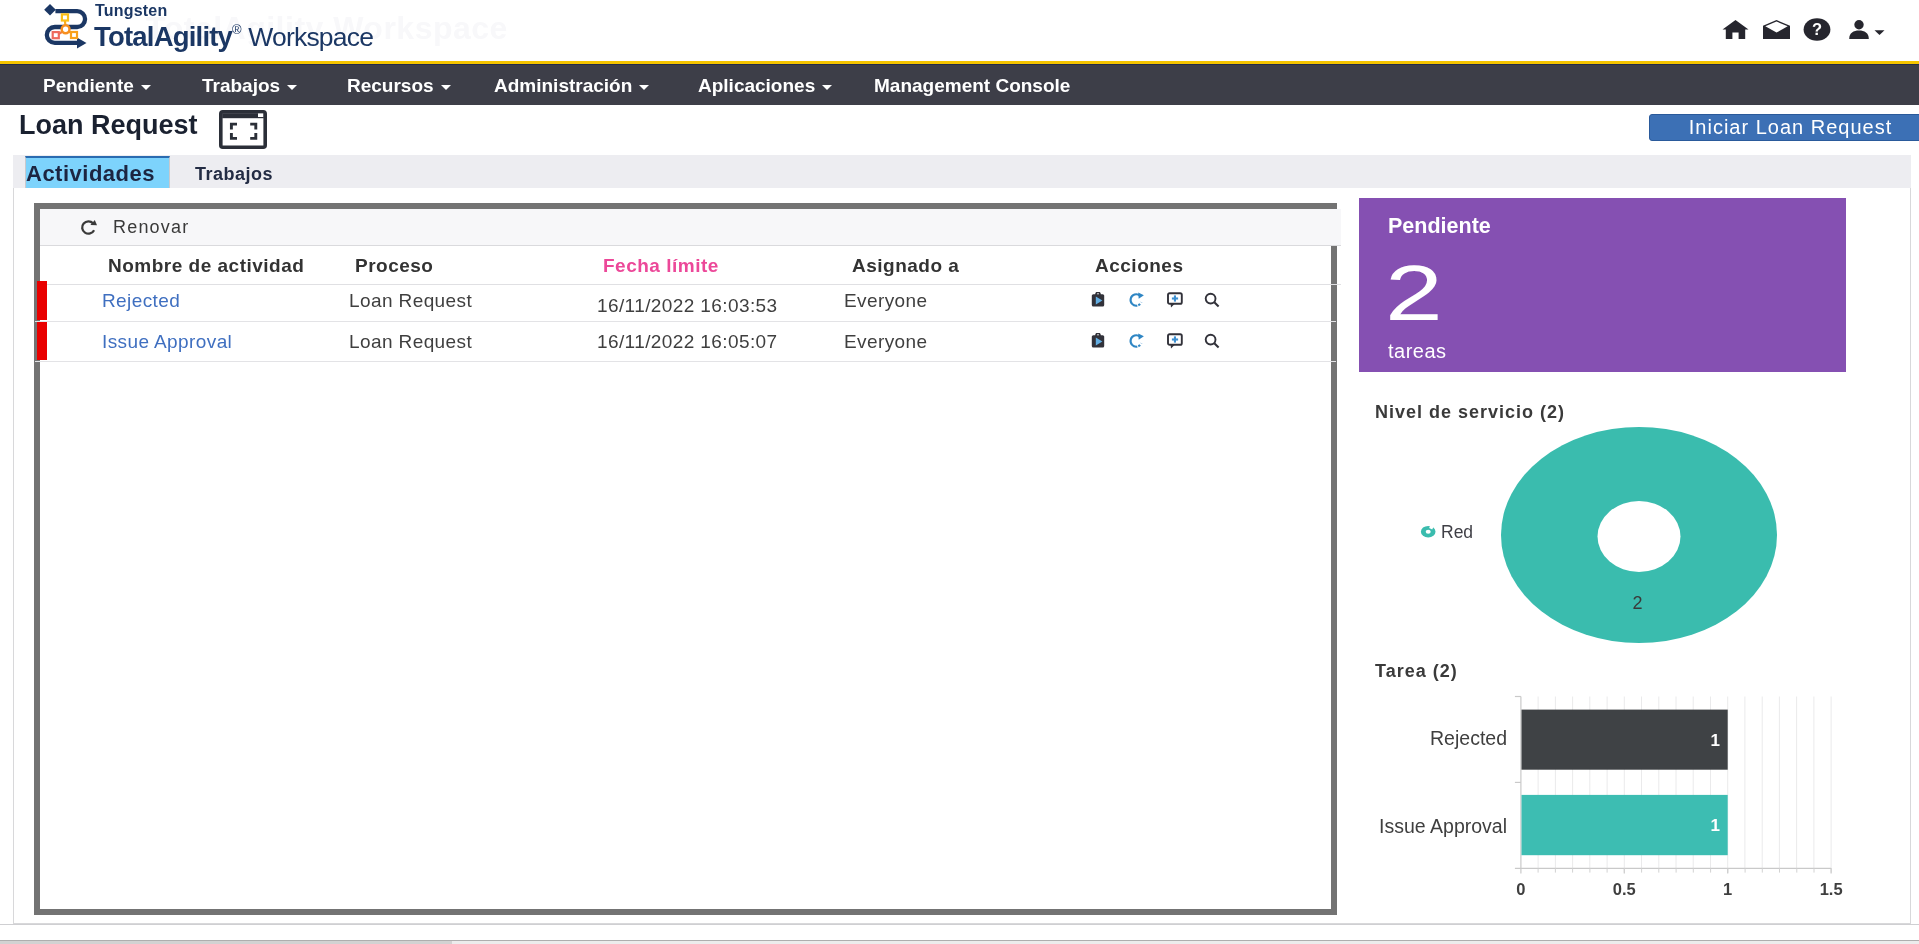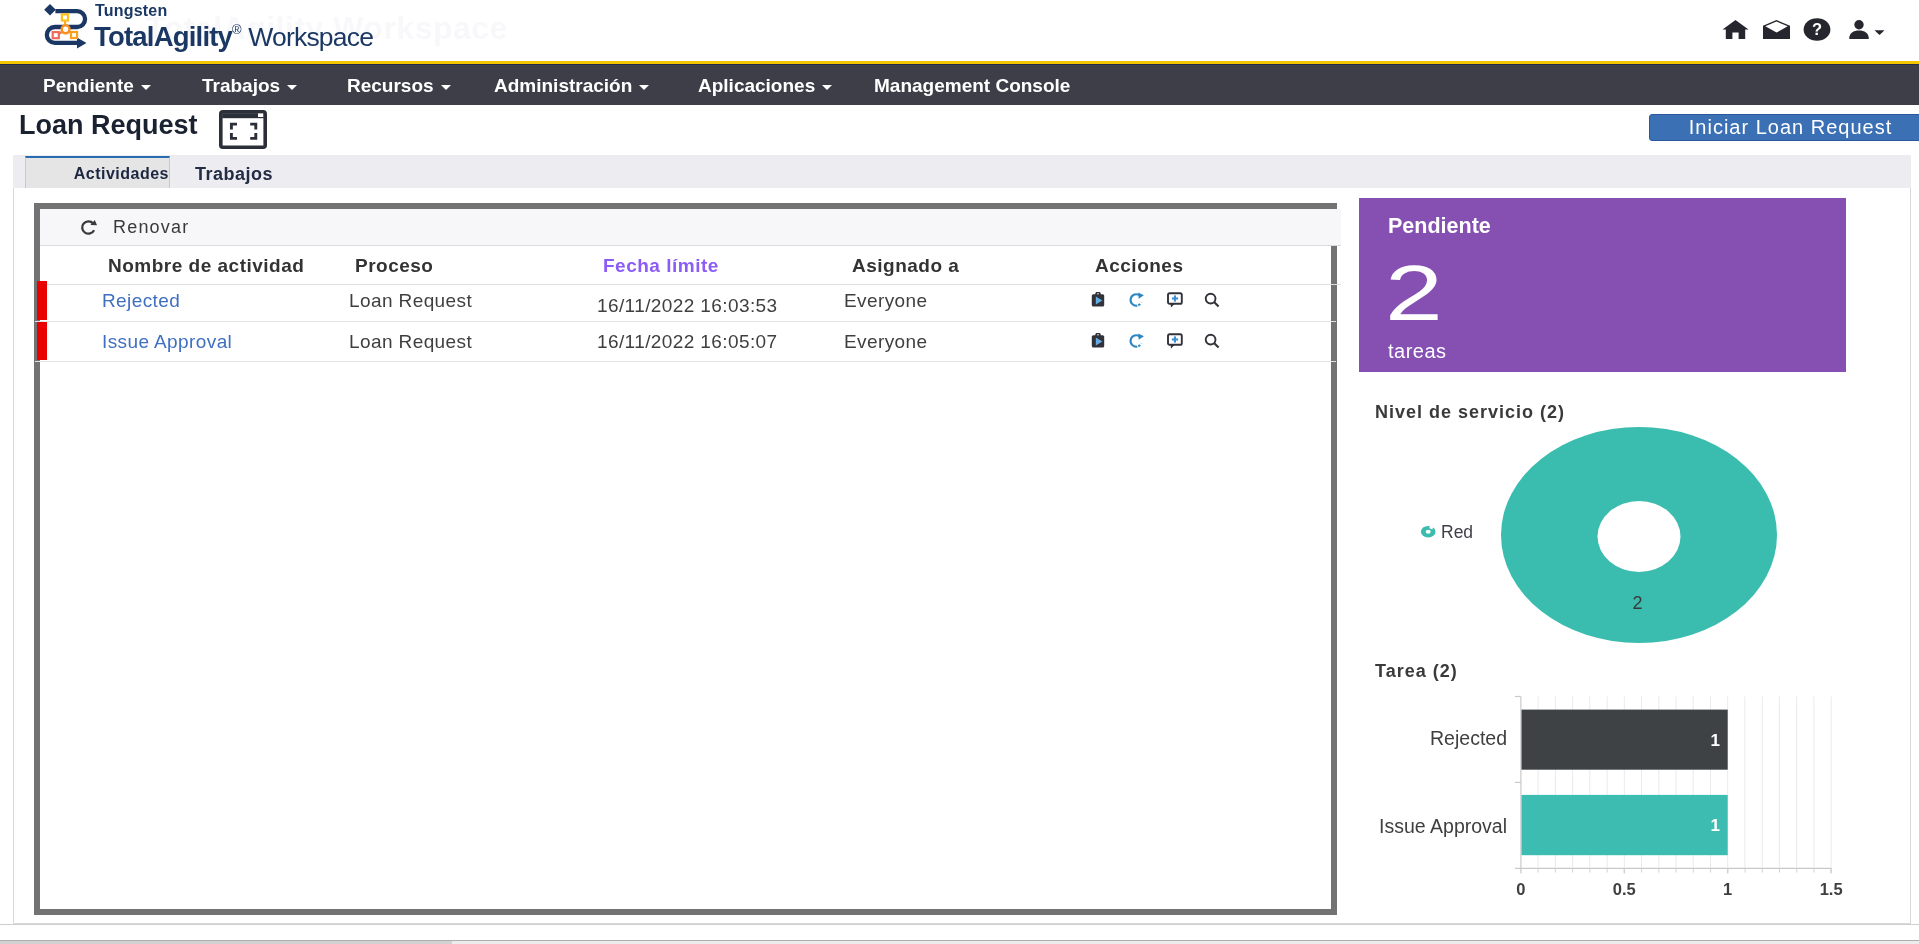--- a/index.html
+++ b/index.html
@@ -75,38 +75,38 @@
     <path d="M18 14.1 H12.4 V19.6"></path>
     <path d="M31.2 14.1 H36.8 V19.6"></path>
     <path d="M18 28.4 H12.4 V22.9"></path>
     <path d="M31.2 28.4 H36.8 V22.9"></path>
   </g>
 </svg>
 <div class="abs" style="left:1649px;top:114px;width:283px;height:27px;background:#3c70b5;border:1px solid #2a5a9b;border-radius:3px;color:#fff;font-size:20px;letter-spacing:1px;text-align:center;line-height:24px">Iniciar Loan Request</div>
 
 
 <div class="abs" style="left:13px;top:155px;width:1898px;height:33px;background:#ededf1"></div>
-<div class="abs" style="left:25px;top:156px;width:145px;height:32px;background:#e5e5e5;border-top:2px solid #2a6bb0;border-left:1px solid #c9c9cd;border-right:1px solid #c9c9cd;text-align:right;font-size:16px;font-weight:bold;color:#1c2541;letter-spacing:.5px;line-height:31px">Actividades</div>
+<div class="abs" style="left:25px;top:156px;width:145px;height:32px;background:#7dd3fc;border-top:2px solid #2a6bb0;border-left:1px solid #c9c9cd;border-right:1px solid #c9c9cd;text-align:left;font-size:22px;font-weight:bold;color:#1c2541;letter-spacing:.5px;line-height:31px">Actividades</div>
 <div class="abs" style="left:195px;top:164px;font-size:18px;font-weight:bold;color:#232c44;letter-spacing:.5px">Trabajos</div>
 
 
 <div class="abs" style="left:13px;top:188px;width:1898px;height:736px;border:1px solid #d8d8da;border-top:none;background:#fff"></div>
 
 
 <div class="abs" style="left:34px;top:203px;width:1303px;height:712px;border:6px solid #737373;background:#fff">
   <div class="abs" style="left:0;top:0;width:1301px;height:37px;background:#f7f7f9;border-bottom:1px solid #dadadd"></div>
   <svg class="abs" style="left:39px;top:11px" width="18" height="17" viewBox="0 0 18 17">
     <path d="M14.1 3.4 A6.3 6.1 0 1 0 15.1 10.3" fill="none" stroke="#3a3a3a" stroke-width="2.3"></path>
     <polygon points="11.4,4.9 18,5.3 15.8,0" fill="#3a3a3a"></polygon>
   </svg>
   <div class="abs" style="left:73px;top:8px;font-size:18px;color:#3a3a3a;letter-spacing:1.2px">Renovar</div>
 
   <div class="abs" style="left:68px;top:45.5px;font-size:19px;font-weight:bold;color:#333;letter-spacing:.5px">Nombre de actividad</div>
   <div class="abs" style="left:315px;top:45.5px;font-size:19px;font-weight:bold;color:#333;letter-spacing:.5px">Proceso</div>
-  <div class="abs" style="left:563px;top:45.5px;font-size:19px;font-weight:bold;color:#8b5cf6;letter-spacing:.5px">Fecha límite</div>
+  <div class="abs" style="left:563px;top:45.5px;font-size:19px;font-weight:bold;color:#ec4899;letter-spacing:.5px">Fecha límite</div>
   <div class="abs" style="left:812px;top:45.5px;font-size:19px;font-weight:bold;color:#333;letter-spacing:.5px">Asignado a</div>
   <div class="abs" style="left:1055px;top:45.5px;font-size:19px;font-weight:bold;color:#333;letter-spacing:.5px">Acciones</div>
   <div class="abs" style="left:0;top:75px;width:1301px;height:1px;background:#e0e0e3"></div>
 </div>
 
 
 <div class="abs" style="left:36.5px;top:280.5px;width:10px;height:39px;background:#e90000"></div>
 <div class="abs" style="left:102px;top:289.5px;font-size:19px;color:#3f6fc0;letter-spacing:.4px">Rejected</div>
 <div class="abs" style="left:349px;top:289.5px;font-size:19px;color:#3f3f3f;letter-spacing:.4px">Loan Request</div>
 <div class="abs" style="left:597px;top:295px;font-size:19px;color:#3f3f3f;letter-spacing:.4px">16/11/2022 16:03:53</div>

